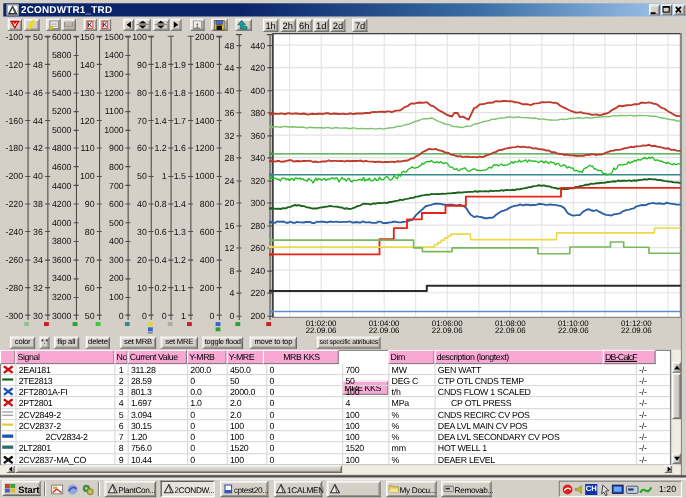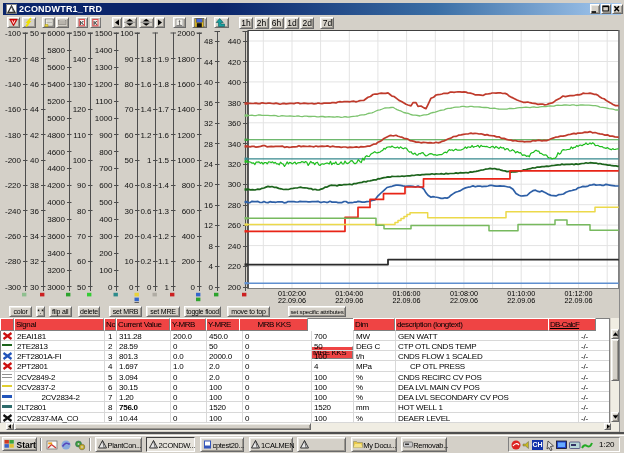--- a/index.html
+++ b/index.html
@@ -1,19 +1,19 @@
 <!DOCTYPE html>
 <html><head><meta charset="utf-8"><style>
 *{margin:0;padding:0;box-sizing:border-box;}
 html,body{width:624px;height:453px;overflow:hidden;background:#d4d0c8;font-family:"Liberation Sans",sans-serif;-webkit-font-smoothing:antialiased;}
 .abs{position:absolute;}
 .btn{position:absolute;background:#d4d0c8;border-top:1px solid #fff;border-left:1px solid #fff;border-right:1px solid #6a6a6a;border-bottom:1px solid #6a6a6a;box-shadow:inset 1px 1px 0 #eceae4, inset -1px -1px 0 #9a968e;font-size:9px;text-align:center;color:#000;}
 .tbtn{position:absolute;background:#d4d0c8;border-top:1px solid #fff;border-left:1px solid #fff;border-right:1px solid #6a6a6a;border-bottom:1px solid #6a6a6a;box-shadow:inset 1px 1px 0 #eceae4, inset -1px -1px 0 #9a968e;font-size:9px;color:#000;text-align:center;}
 .cell{position:absolute;font-size:8px;letter-spacing:-0.25px;color:#000;white-space:nowrap;overflow:hidden;}
-.hdrcell{position:absolute;font-size:8px;letter-spacing:-0.4px;color:#000;white-space:nowrap;background:#ef4444;border-top:1px solid #fff;border-left:1px solid #fff;border-right:1px solid #808080;border-bottom:1px solid #808080;padding-left:1px;overflow:hidden;}
+.hdrcell{position:absolute;font-size:8px;letter-spacing:-0.4px;color:#000;white-space:nowrap;background:#f9a8d4;border-top:1px solid #fff;border-left:1px solid #fff;border-right:1px solid #808080;border-bottom:1px solid #808080;padding-left:1px;overflow:hidden;}
 </style></head><body>
 <div class="abs" style="left:0;top:0;width:624px;height:433px;background:#d4d0c8;border-left:1px solid #d4d0c8;border-top:1px solid #d4d0c8;"></div>
 <div class="abs" style="left:3px;top:3px;width:618px;height:11.5px;background:linear-gradient(90deg,#0a246a 0%,#0a246a 35%,#3a6ea5 70%,#a6caf0 100%);"></div>
 <div class="abs" style="left:6px;top:3.5px;width:10.5px;height:10.5px;background:#fff;border:1px solid #888;">
 <svg width="9" height="9" style="position:absolute;left:0;top:0">
       <path d="M4.5 1 L8 7.5 L1 7.5 Z" fill="none" stroke="#333" stroke-width="1.3"></path>
       <path d="M4.5 1 L6.5 7.5" stroke="#555" stroke-width="0.8"></path>
     </svg>
   </div>
 <div class="abs" style="left:19px;top:4px;font-size:9px;font-weight:bold;color:#fff;letter-spacing:0.2px;">2CONDWTR1_TRD</div>
@@ -573,21 +573,21 @@
 <div class="cell" style="left:206px;top:393.0px;width:36px;height:10.25px;text-align:left;padding-left:3px;">100</div>
 <div class="cell" style="left:242px;top:393.0px;width:69px;height:10.25px;text-align:left;padding-left:3px;">0</div>
 <div class="cell" style="left:311px;top:393.0px;width:42px;height:10.25px;text-align:left;padding-left:3px;">100</div>
 <div class="cell" style="left:353px;top:393.0px;width:42px;height:10.25px;text-align:left;padding-left:3px;">%</div>
 <div class="cell" style="left:395px;top:393.0px;width:183px;height:10.25px;text-align:left;padding-left:3px;">DEA LVL SECONDARY CV POS</div>
 <div class="cell" style="left:578px;top:393.0px;width:32px;height:10.25px;text-align:left;padding-left:3px;">-/-</div>
 <div class="abs" style="left:1px;top:411.5px;width:608px;height:1px;background:#d8d8d8;"></div>
 <div class="abs" style="left:2px;top:405.2px;width:10px;height:2.6px;background:#2e6b6b;"></div>
 <div class="cell" style="left:14px;top:403.2px;width:90px;height:10.25px;text-align:left;padding-left:3px;">2LT2801</div>
 <div class="cell" style="left:104px;top:403.2px;width:12px;height:10.25px;text-align:center;">8</div>
-<div class="cell" style="left:116px;top:403.2px;width:54px;height:10.25px;text-align:left;padding-left:3px;font-weight:bold;">756.0</div>
+<div class="cell" style="left:116px;top:403.2px;width:54px;height:10.25px;text-align:left;padding-left:3px;">756.0</div>
 <div class="cell" style="left:170px;top:403.2px;width:36px;height:10.25px;text-align:left;padding-left:3px;">0</div>
 <div class="cell" style="left:206px;top:403.2px;width:36px;height:10.25px;text-align:left;padding-left:3px;">1520</div>
 <div class="cell" style="left:242px;top:403.2px;width:69px;height:10.25px;text-align:left;padding-left:3px;">0</div>
 <div class="cell" style="left:311px;top:403.2px;width:42px;height:10.25px;text-align:left;padding-left:3px;">1520</div>
 <div class="cell" style="left:353px;top:403.2px;width:42px;height:10.25px;text-align:left;padding-left:3px;">mm</div>
 <div class="cell" style="left:395px;top:403.2px;width:183px;height:10.25px;text-align:left;padding-left:3px;">HOT WELL 1</div>
 <div class="cell" style="left:578px;top:403.2px;width:32px;height:10.25px;text-align:left;padding-left:3px;">-/-</div>
 <div class="abs" style="left:1px;top:421.8px;width:608px;height:1px;background:#d8d8d8;"></div>
 <svg class="abs" style="left:2px;top:413.5px" width="11" height="8">
     <path d="M1.5 1 L9.5 7 M9.5 1 L1.5 7" stroke="#111111" stroke-width="2.2"></path>

